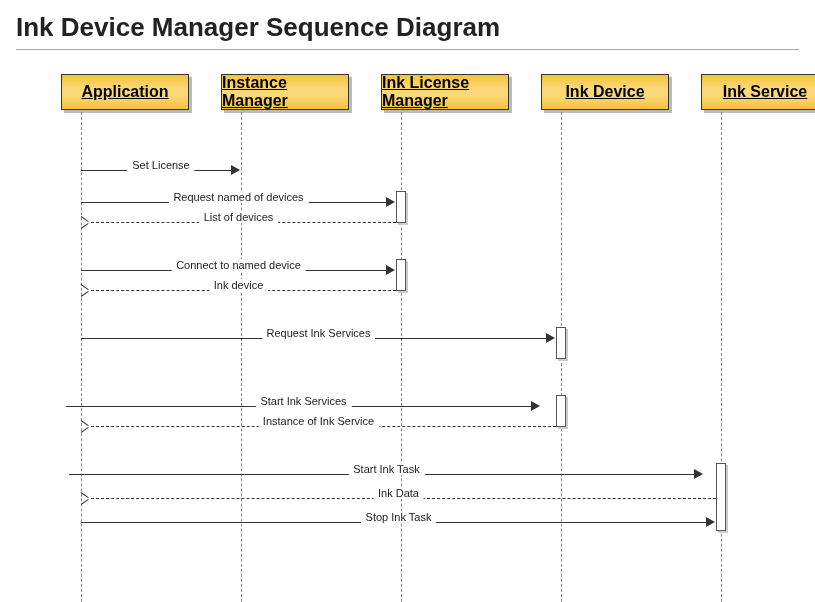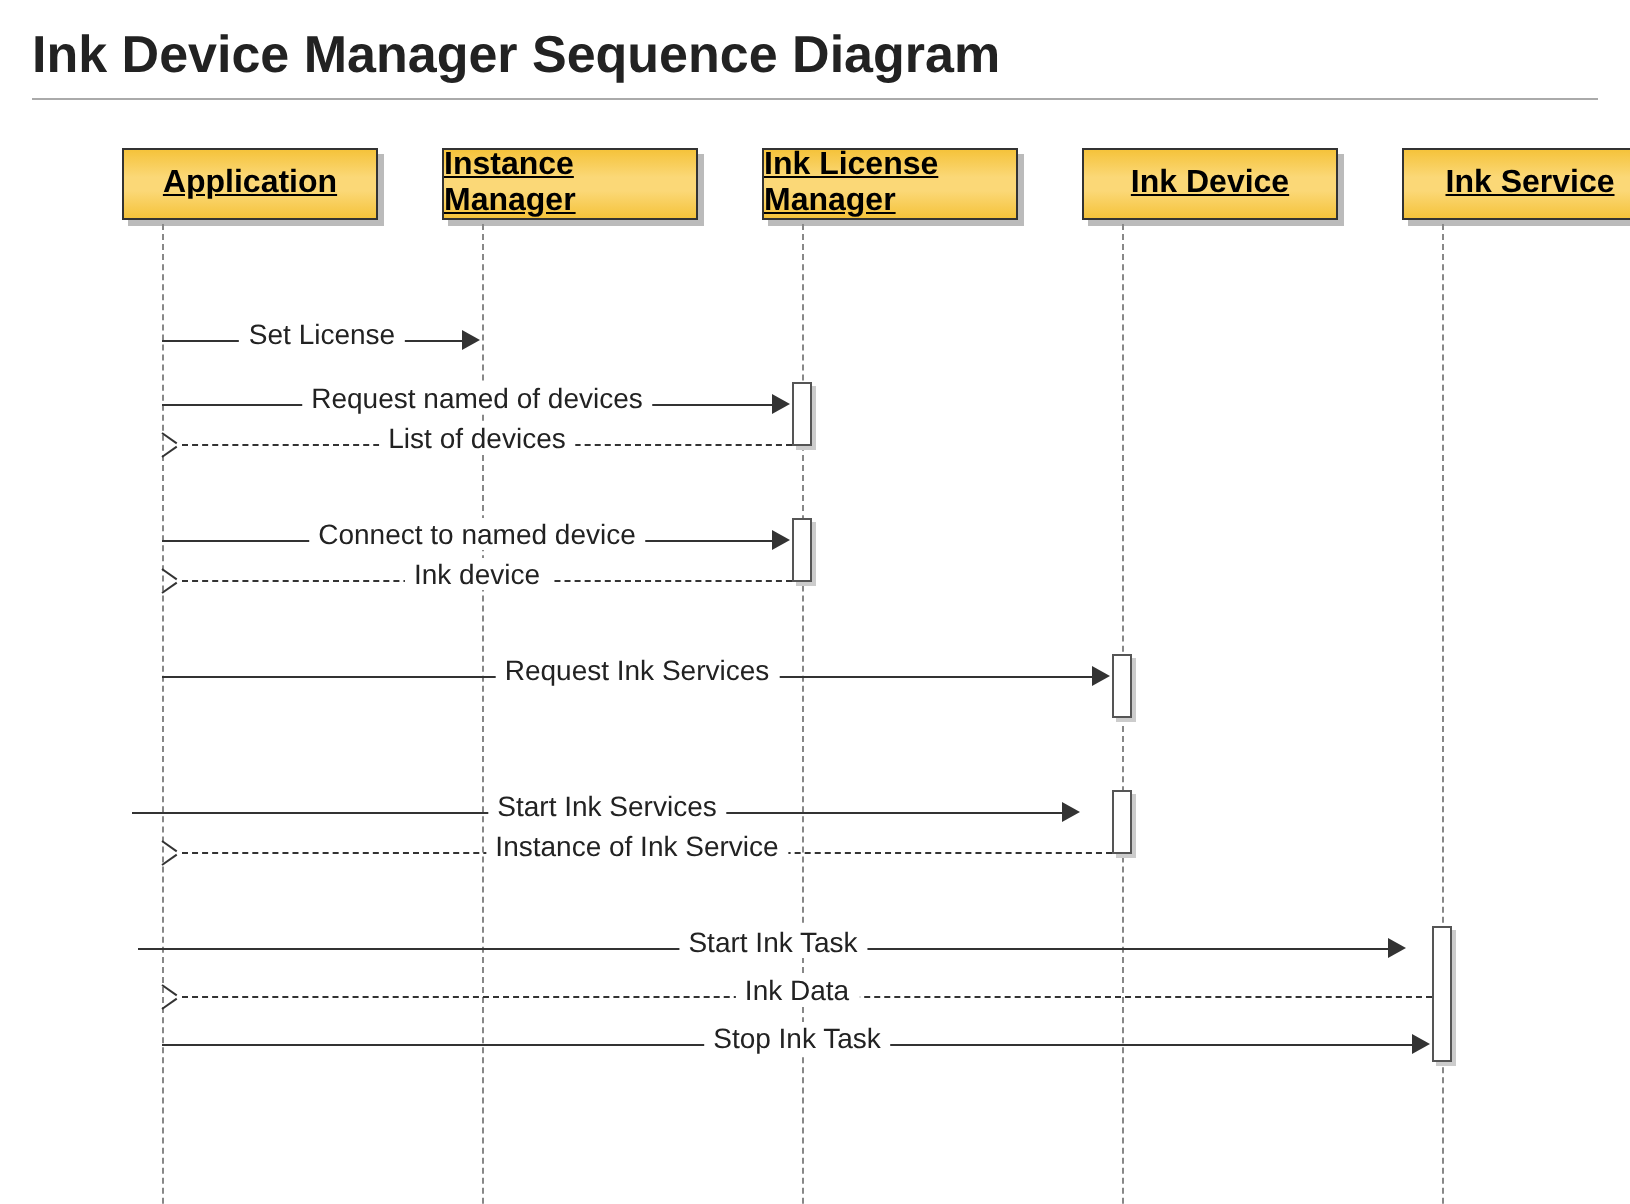--- a/index.html
+++ b/index.html
@@ -74,21 +74,21 @@
     border-top-width: 1px;
     border-top-color: #333;
   }
   .msg-line.solid { border-top-style: solid; }
   .msg-line.dashed { border-top-style: dashed; }
   .msg-label {
     position: absolute;
     top: -3px;
     background: #fff;
     padding: 0 5px;
-    font-size: 14px;
+    font-size: 11px;
     color: #222;
     white-space: nowrap;
   }
   .arrow-r, .arrow-l {
     position: absolute;
     width: 0; height: 0;
   }
   
   .arrow-r.closed {
     top: 3px;

